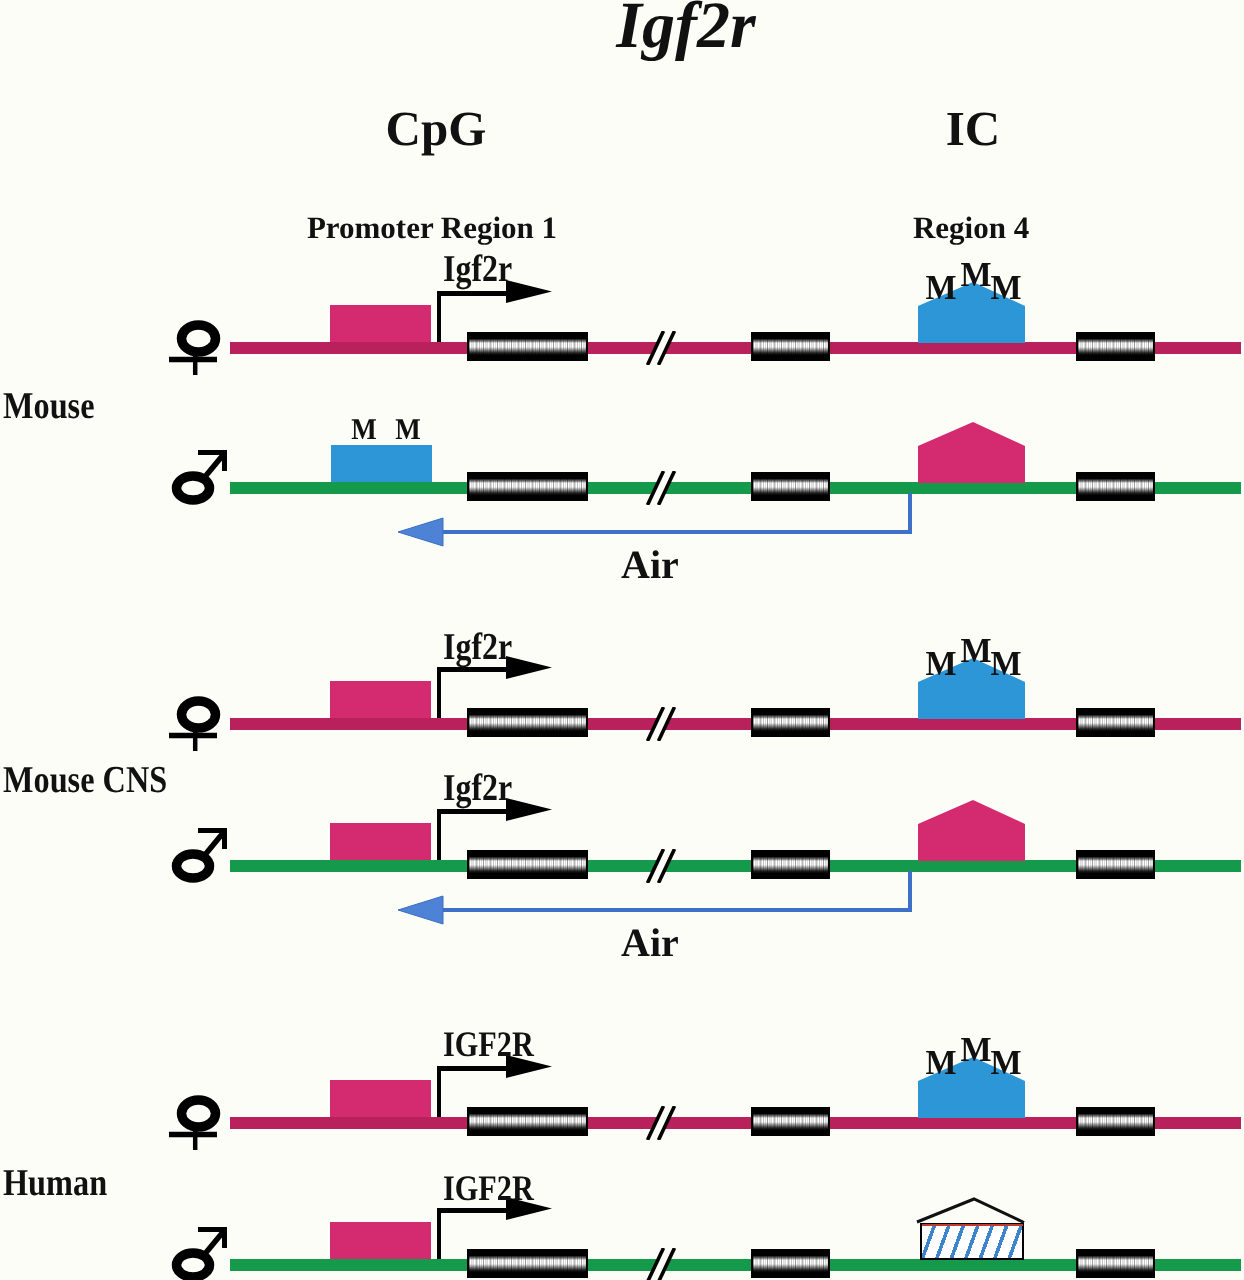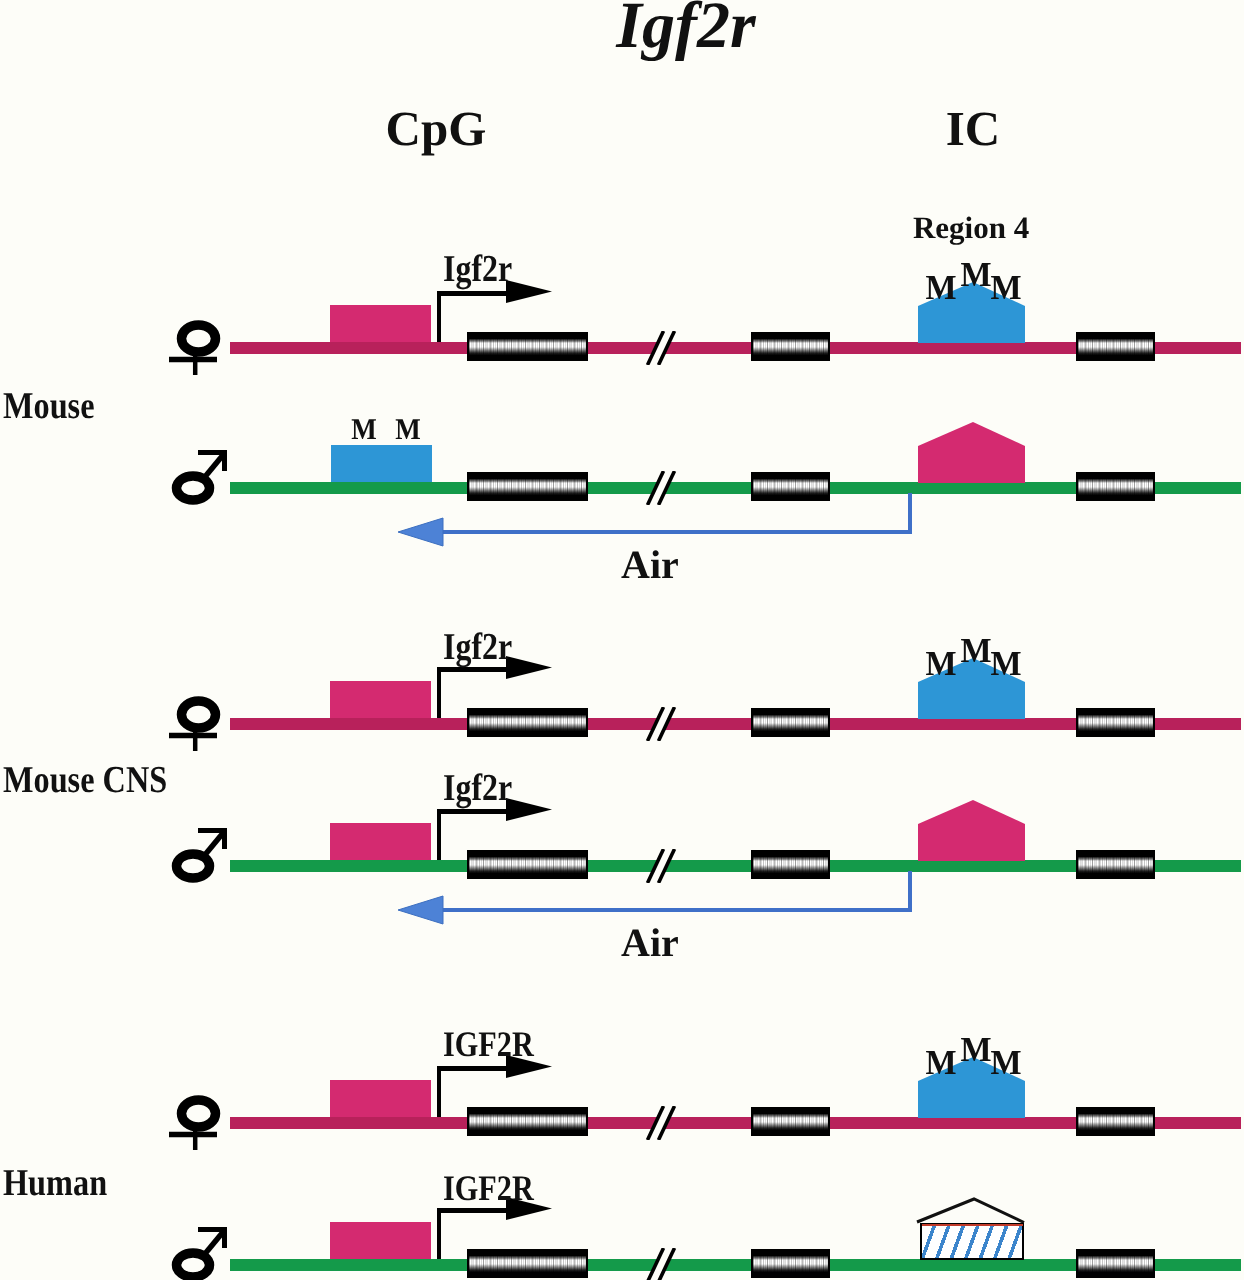--- a/index.html
+++ b/index.html
@@ -89,20 +89,21 @@
   svg{display:block;}
 </style>
 </head>
 <body>
 
 <div id="canvas">
 
   <div class="abs title" style="left:686px;top:-7px;">Igf2r</div>
   <div class="abs colhead" style="left:400px;top:104px;margin-left:36px;">CpG</div>
   <div class="abs colhead" style="left:973px;top:104px;">IC</div>
+  <div class="abs regionhead" style="left:432px;top:212px;">Promoter Region 1</div>
   <div class="abs regionhead" style="left:971px;top:212px;">Region 4</div>
 
   <div class="abs grouplabel" style="left:3px;top:387px;">Mouse</div>
   <div class="abs grouplabel" style="left:3px;top:761px;">Mouse CNS</div>
   <div class="abs grouplabel" style="left:3px;top:1164px;">Human</div>
 
   <div>
     <svg class="abs" style="left:167px;top:317px;" width="56" height="60" viewBox="0 0 56 60">
       <ellipse cx="31.5" cy="21.5" rx="17" ry="13.5" fill="none" stroke="#000" stroke-width="9.5"></ellipse>
       <line x1="2" y1="42.5" x2="50" y2="42.5" stroke="#000" stroke-width="5.5"></line>

